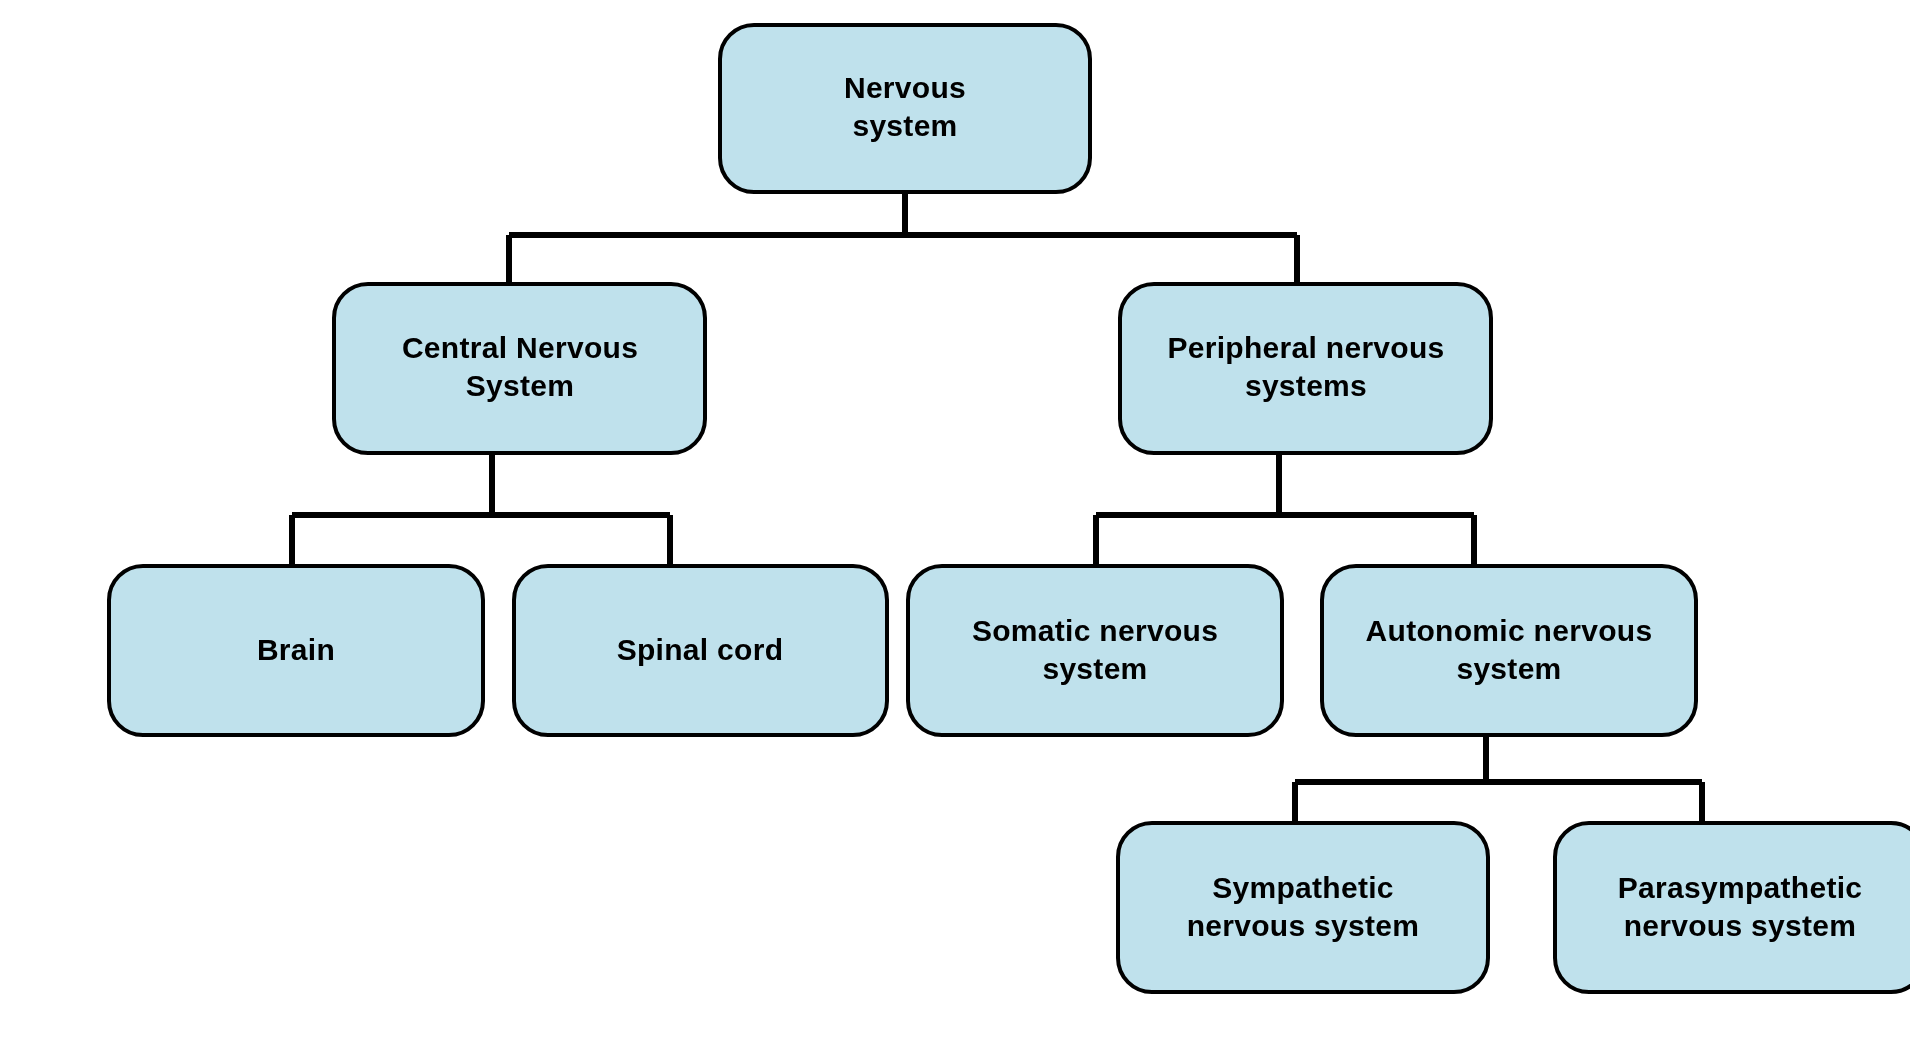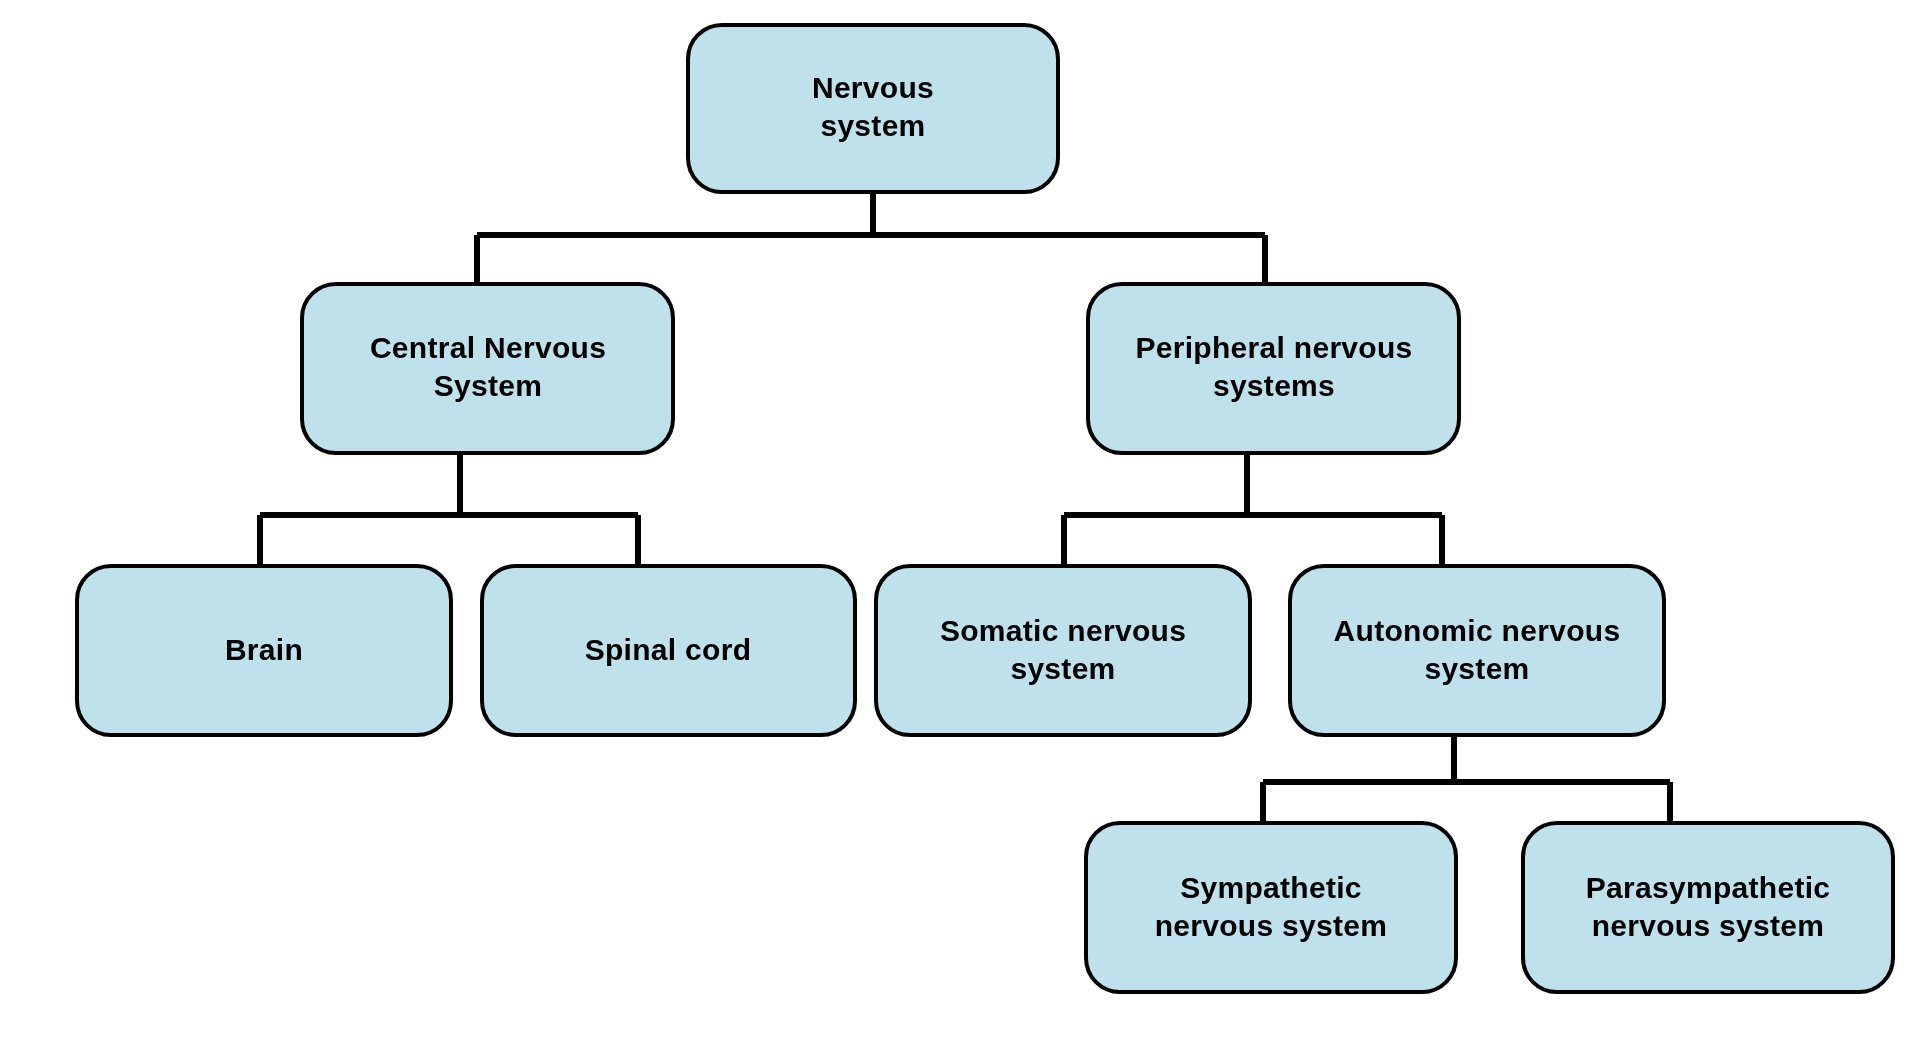--- a/index.html
+++ b/index.html
@@ -11,20 +11,21 @@
     width: 1910px;
     height: 1038px;
     overflow: hidden;
     font-family: "Liberation Sans", sans-serif;
   }
   #diagram-root {
     position: relative;
     width: 1546px;
     height: 1038px;
     background: #ffffff;
+    margin-left: 32px;
   }
   svg.flow {
     position: absolute;
     top: 0;
     left: 0;
     width: 1910px;
     height: 1038px;
   }
   .node-box {
     fill: #bfe1ec;

